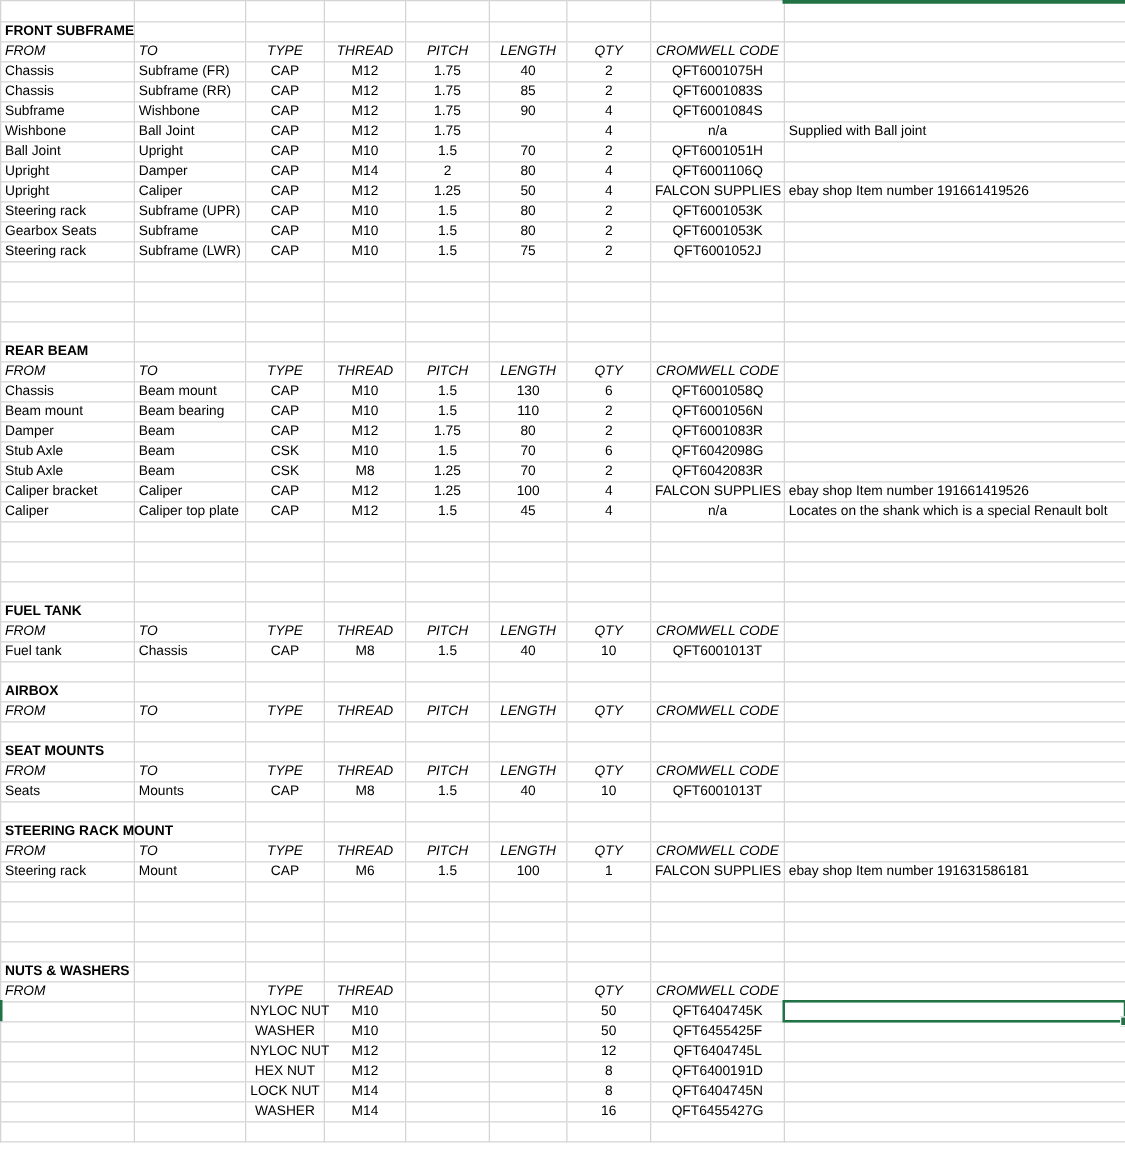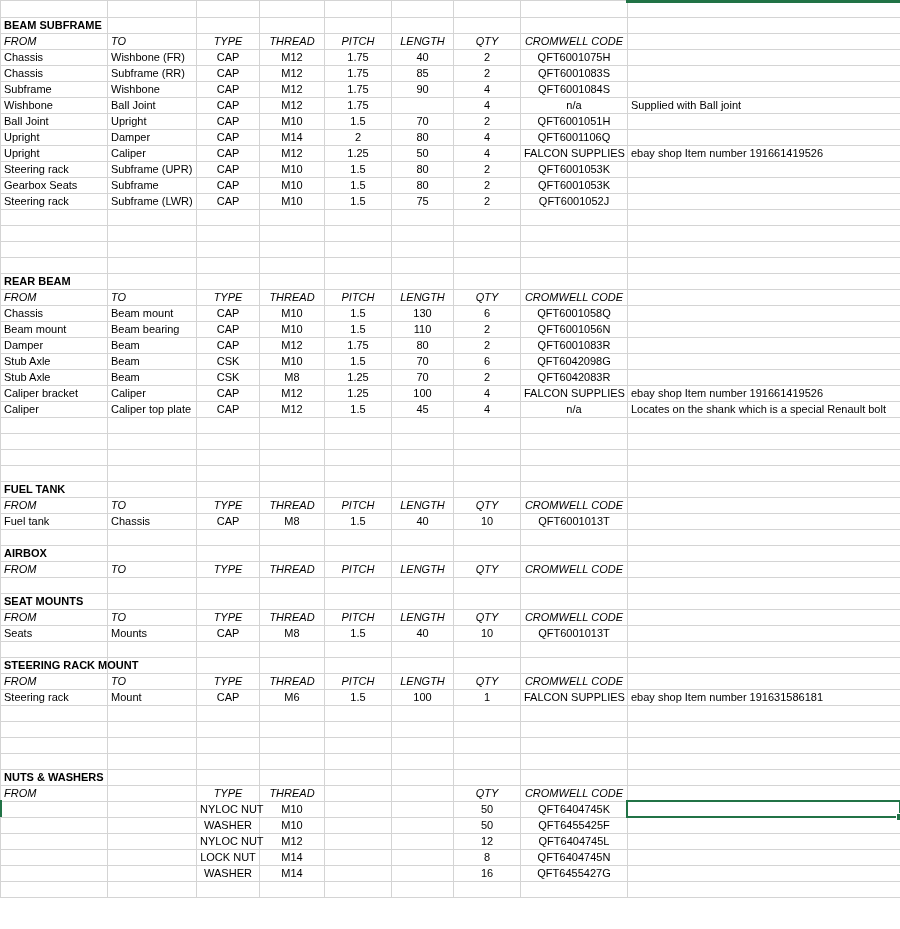--- a/index.html
+++ b/index.html
@@ -82,21 +82,21 @@
           <td class="c1"></td>
           <td class="c2"></td>
           <td class="c3"></td>
           <td class="c4"></td>
           <td class="c5"></td>
           <td class="c6"></td>
           <td class="c7"></td>
           <td class="c8"></td>
         </tr>
         <tr class="r-s" style="height: 16px;">
-          <td class="c0">BEAM SUBFRAME</td>
+          <td class="c0">FRONT SUBFRAME</td>
           <td class="c1"></td>
           <td class="c2"></td>
           <td class="c3"></td>
           <td class="c4"></td>
           <td class="c5"></td>
           <td class="c6"></td>
           <td class="c7"></td>
           <td class="c8"></td>
         </tr>
         <tr class="r-h" style="height: 16px;">
@@ -105,21 +105,21 @@
           <td class="c2">TYPE</td>
           <td class="c3">THREAD</td>
           <td class="c4">PITCH</td>
           <td class="c5">LENGTH</td>
           <td class="c6">QTY</td>
           <td class="c7">CROMWELL CODE</td>
           <td class="c8"></td>
         </tr>
         <tr class="r-d" style="height: 16px;">
           <td class="c0">Chassis</td>
-          <td class="c1">Wishbone (FR)</td>
+          <td class="c1">Subframe (FR)</td>
           <td class="c2">CAP</td>
           <td class="c3">M12</td>
           <td class="c4">1.75</td>
           <td class="c5">40</td>
           <td class="c6">2</td>
           <td class="c7">QFT6001075H</td>
           <td class="c8"></td>
         </tr>
         <tr class="r-d" style="height: 16px;">
           <td class="c0">Chassis</td>
@@ -651,20 +651,31 @@
         </tr>
         <tr class="r-d" style="height: 16px;">
           <td class="c0"></td>
           <td class="c1"></td>
           <td class="c2">NYLOC NUT</td>
           <td class="c3">M12</td>
           <td class="c4"></td>
           <td class="c5"></td>
           <td class="c6">12</td>
           <td class="c7">QFT6404745L</td>
+          <td class="c8"></td>
+        </tr>
+        <tr class="r-d" style="height: 16px;">
+          <td class="c0"></td>
+          <td class="c1"></td>
+          <td class="c2">HEX NUT</td>
+          <td class="c3">M12</td>
+          <td class="c4"></td>
+          <td class="c5"></td>
+          <td class="c6">8</td>
+          <td class="c7">QFT6400191D</td>
           <td class="c8"></td>
         </tr>
         <tr class="r-d" style="height: 16px; margin-left: 36px;">
           <td class="c0"></td>
           <td class="c1"></td>
           <td class="c2">LOCK NUT</td>
           <td class="c3">M14</td>
           <td class="c4"></td>
           <td class="c5"></td>
           <td class="c6">8</td>

